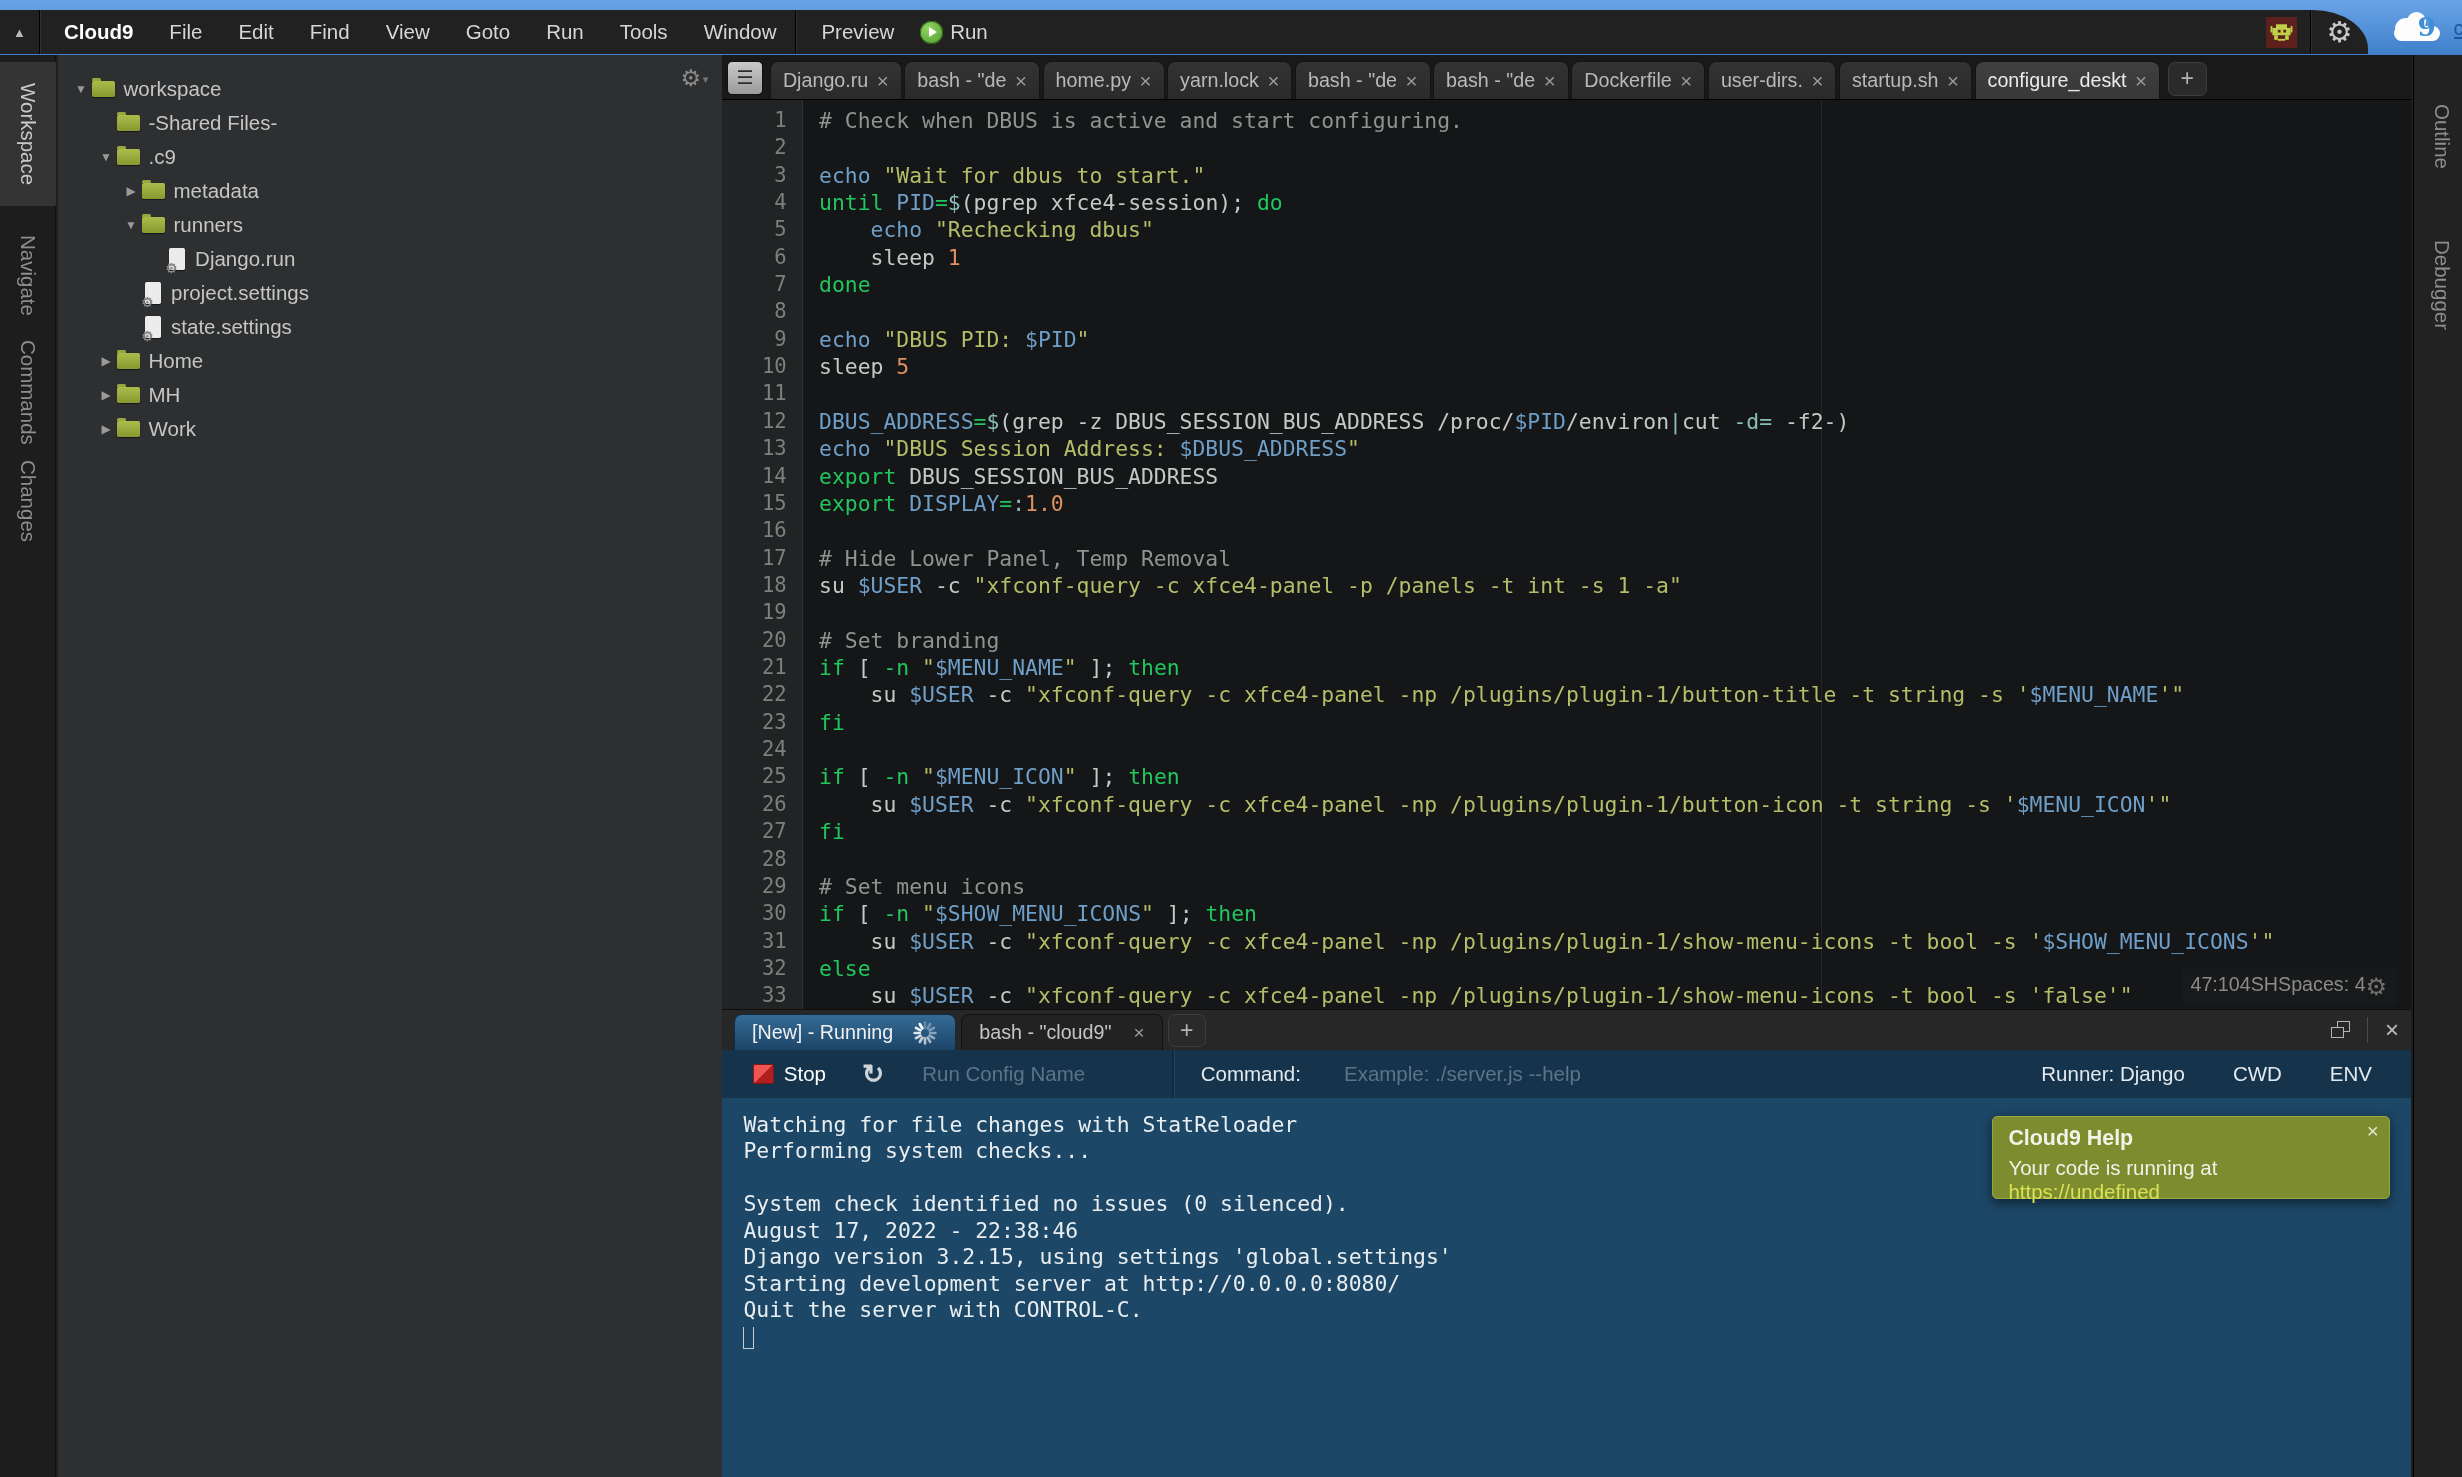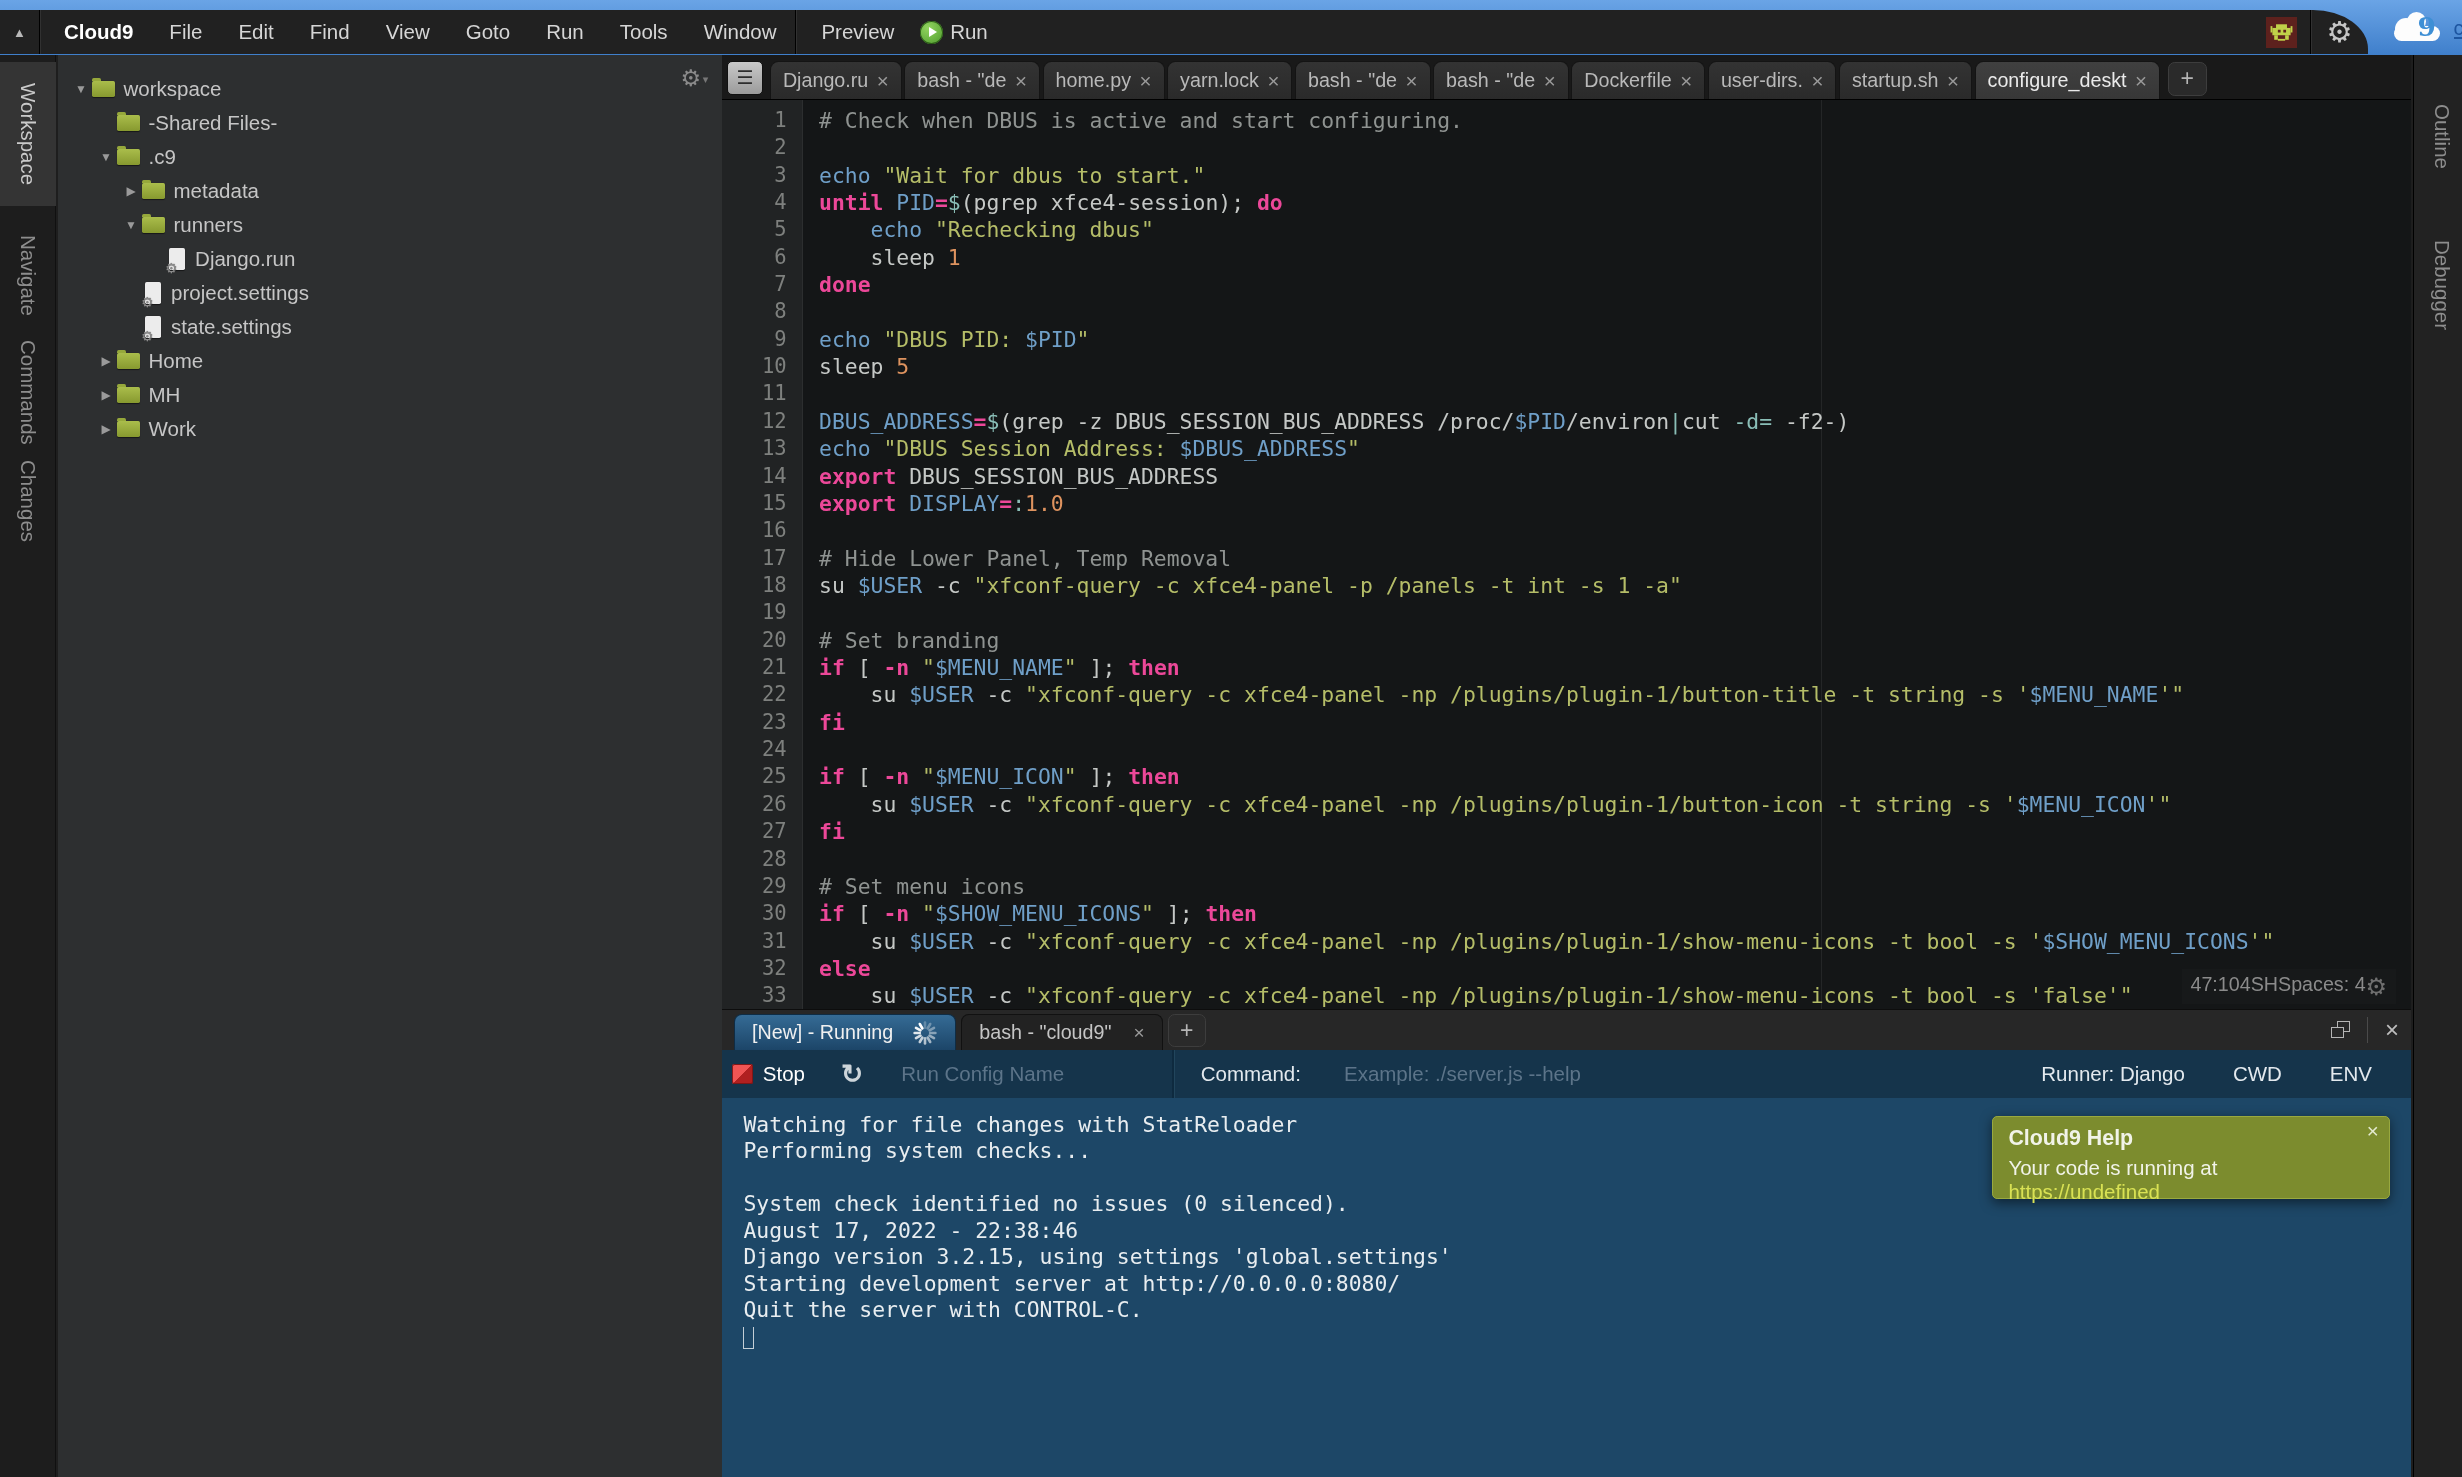--- a/index.html
+++ b/index.html
@@ -88,21 +88,21 @@
   .code { position:relative; height:909px; flex:none; background:#141617; overflow:hidden;
     font-family:"DejaVu Sans Mono", monospace; font-size:21.4px; }
   .gutter { position:absolute; left:0; top:0; width:81px; height:100%; background:#212324;
     border-right:0.9px solid #2c2e2f; }
   .gnum { position:absolute; right:15.4px; height:27px; line-height:27px; color:#7e807e; font-size:20.5px; }
   .code-lines { position:absolute; left:97px; top:0; right:0; height:100%; }
   .code-line { position:absolute; height:27px; line-height:27px; white-space:pre; }
   .print-margin { position:absolute; left:1099px; top:0; bottom:0; width:0.9px;
     background:rgba(255,255,255,.07); }
   .tk-d { color:#c5c8c6; } .tk-c { color:#8f9391; } .tk-s { color:#b5bd68; }
-  .tk-k { color:#ec4899;font-weight:bold; } .tk-b { color:#6f9fc8; } .tk-n { color:#de935f; } .tk-t { color:#8abeb7; }
+  .tk-k { color:#22c55e; } .tk-b { color:#6f9fc8; } .tk-n { color:#de935f; } .tk-t { color:#8abeb7; }
   .status-overlay { position:absolute; right:15.4px; bottom:5.1px; background:#17191a;
     display:flex; align-items:flex-start; padding:3.4px 8.5px; color:#8b8b8b; font-size:19.7px;
     font-family:"Liberation Sans", sans-serif; }
   .status-overlay .gear { font-size:24px; color:#6f6f6f; }
   
   .console-tabbar { height:41px; background:#272727; border-top:1.7px solid #0d0d0d;
     display:flex; align-items:flex-end; flex:none; position:relative; }
   .ctab { height:36px; border-radius:7.7px 7.7px 0 0; display:flex; align-items:center;
     padding:0 17px; font-size:19.7px; flex:none; }
   .ctab.active { margin-left:12px; background:linear-gradient(#356b95,#1c4568);
@@ -114,21 +114,21 @@
   .ic-restore { width:19px; height:17px; position:relative; margin-right:17px; }
   .ic-restore::after { content:""; position:absolute; right:0; top:0; width:11px; height:9.4px;
     border:1.7px solid #b5b5b5; }
   .ic-restore::before { content:""; position:absolute; left:0; bottom:0; width:11px; height:9.4px;
     border:1.7px solid #b5b5b5; background:#272727; z-index:2; }
   .cr-div { width:0.9px; height:26px; background:#4a4a4a; margin-right:17px; }
   .console-x { color:#bdbdbd; font-size:24px; }
   .console-toolbar { height:48px; background:#15344b; display:flex; align-items:center; flex:none;
     font-size:20.5px; color:#e3e9ee; position:relative; }
   .tb-left { width:450px; display:flex; align-items:center; flex:none; }
-  .stop-btn { display:flex; align-items:center; gap:10.3px; margin-left:10px; color:#fff; }
+  .stop-btn { display:flex; align-items:center; gap:10.3px; margin-left:31px; color:#fff; }
   .ic-stop { width:20.5px; height:20.5px; border-radius:2.6px;
     background:linear-gradient(135deg,#f05554 0 50%,#b02020 50% 100%); box-shadow:0 0 0 0.9px #7e1616 inset; }
   .ic-refresh { color:#cdd5da; font-size:26.5px; font-weight:bold; margin-left:36px; }
   .ph { color:#5c7489; }
   .tb-div { width:1.7px; height:48px; background:#0e2a3f; box-shadow:0.9px 0 0 #23475f; flex:none; }
   .cmd-label { margin-left:27px; }
   .cmd-ph { margin-left:43px; }
   .tb-right { margin-left:auto; display:flex; align-items:center; gap:48px; padding-right:39px; }
   .terminal { flex:1; background:#1d4767; font-family:"DejaVu Sans Mono", monospace;
     font-size:21.4px; color:#e8edf0; padding:13.7px 0 0 21.4px; position:relative; }

